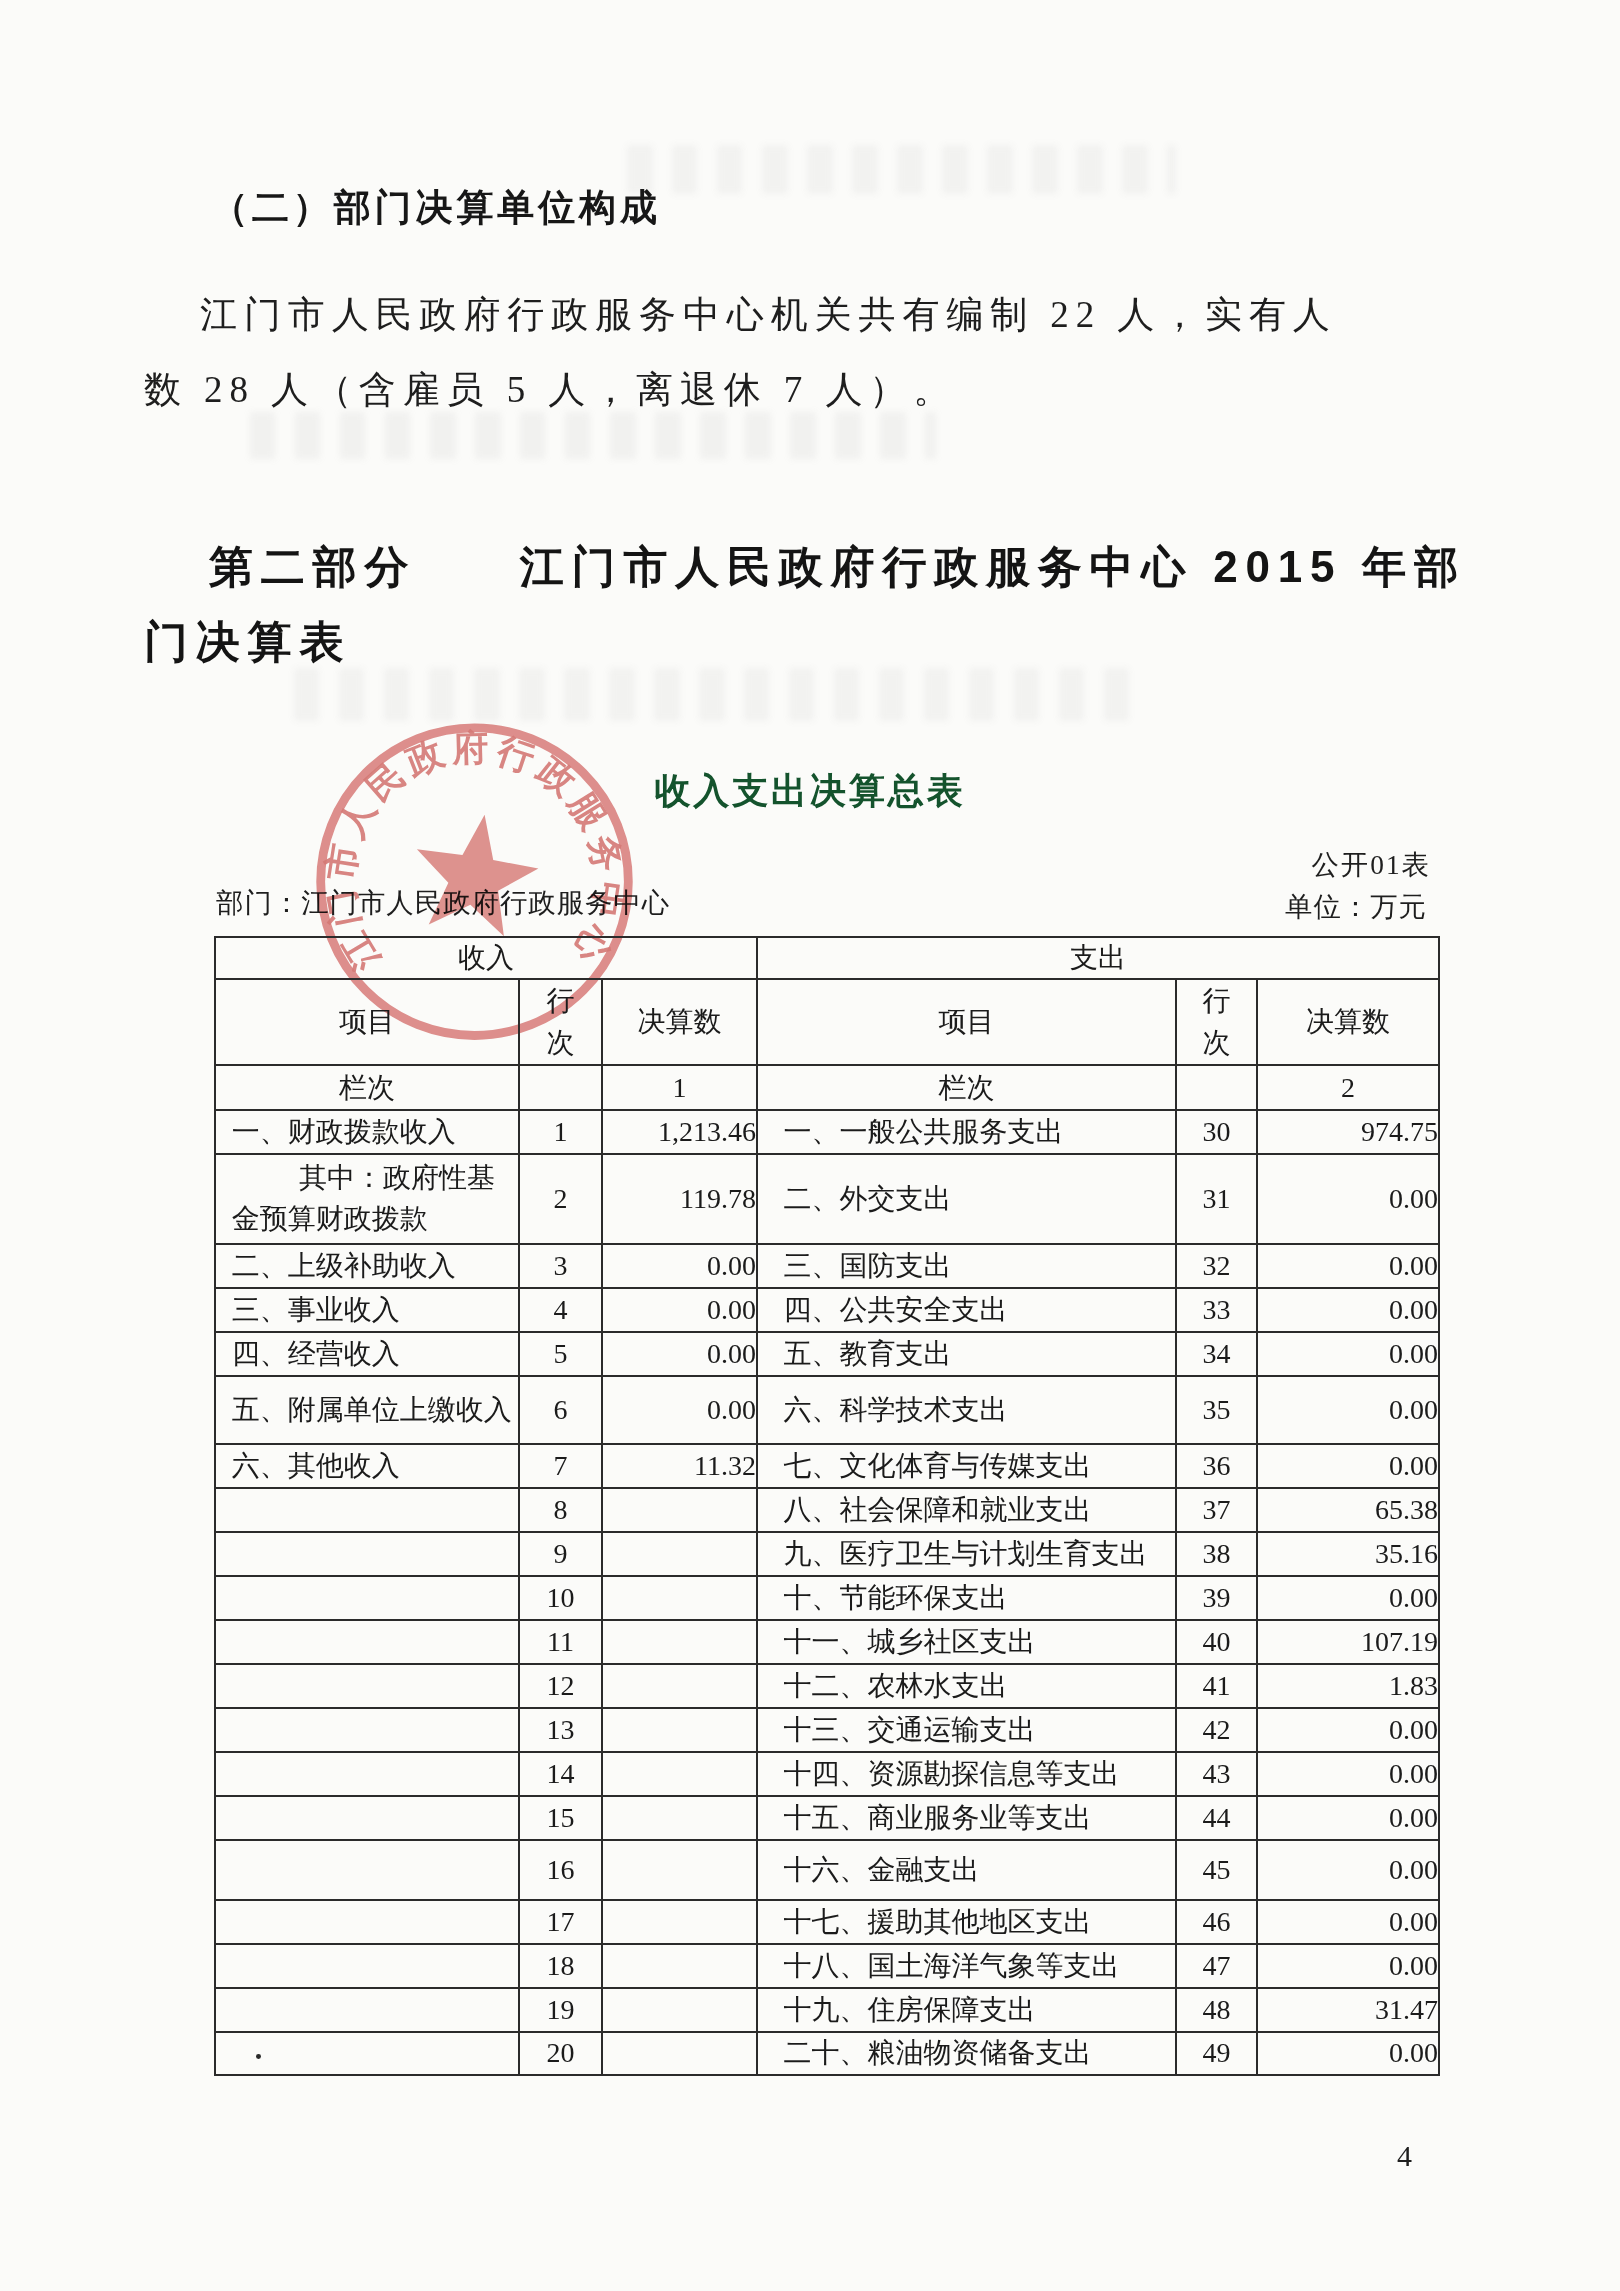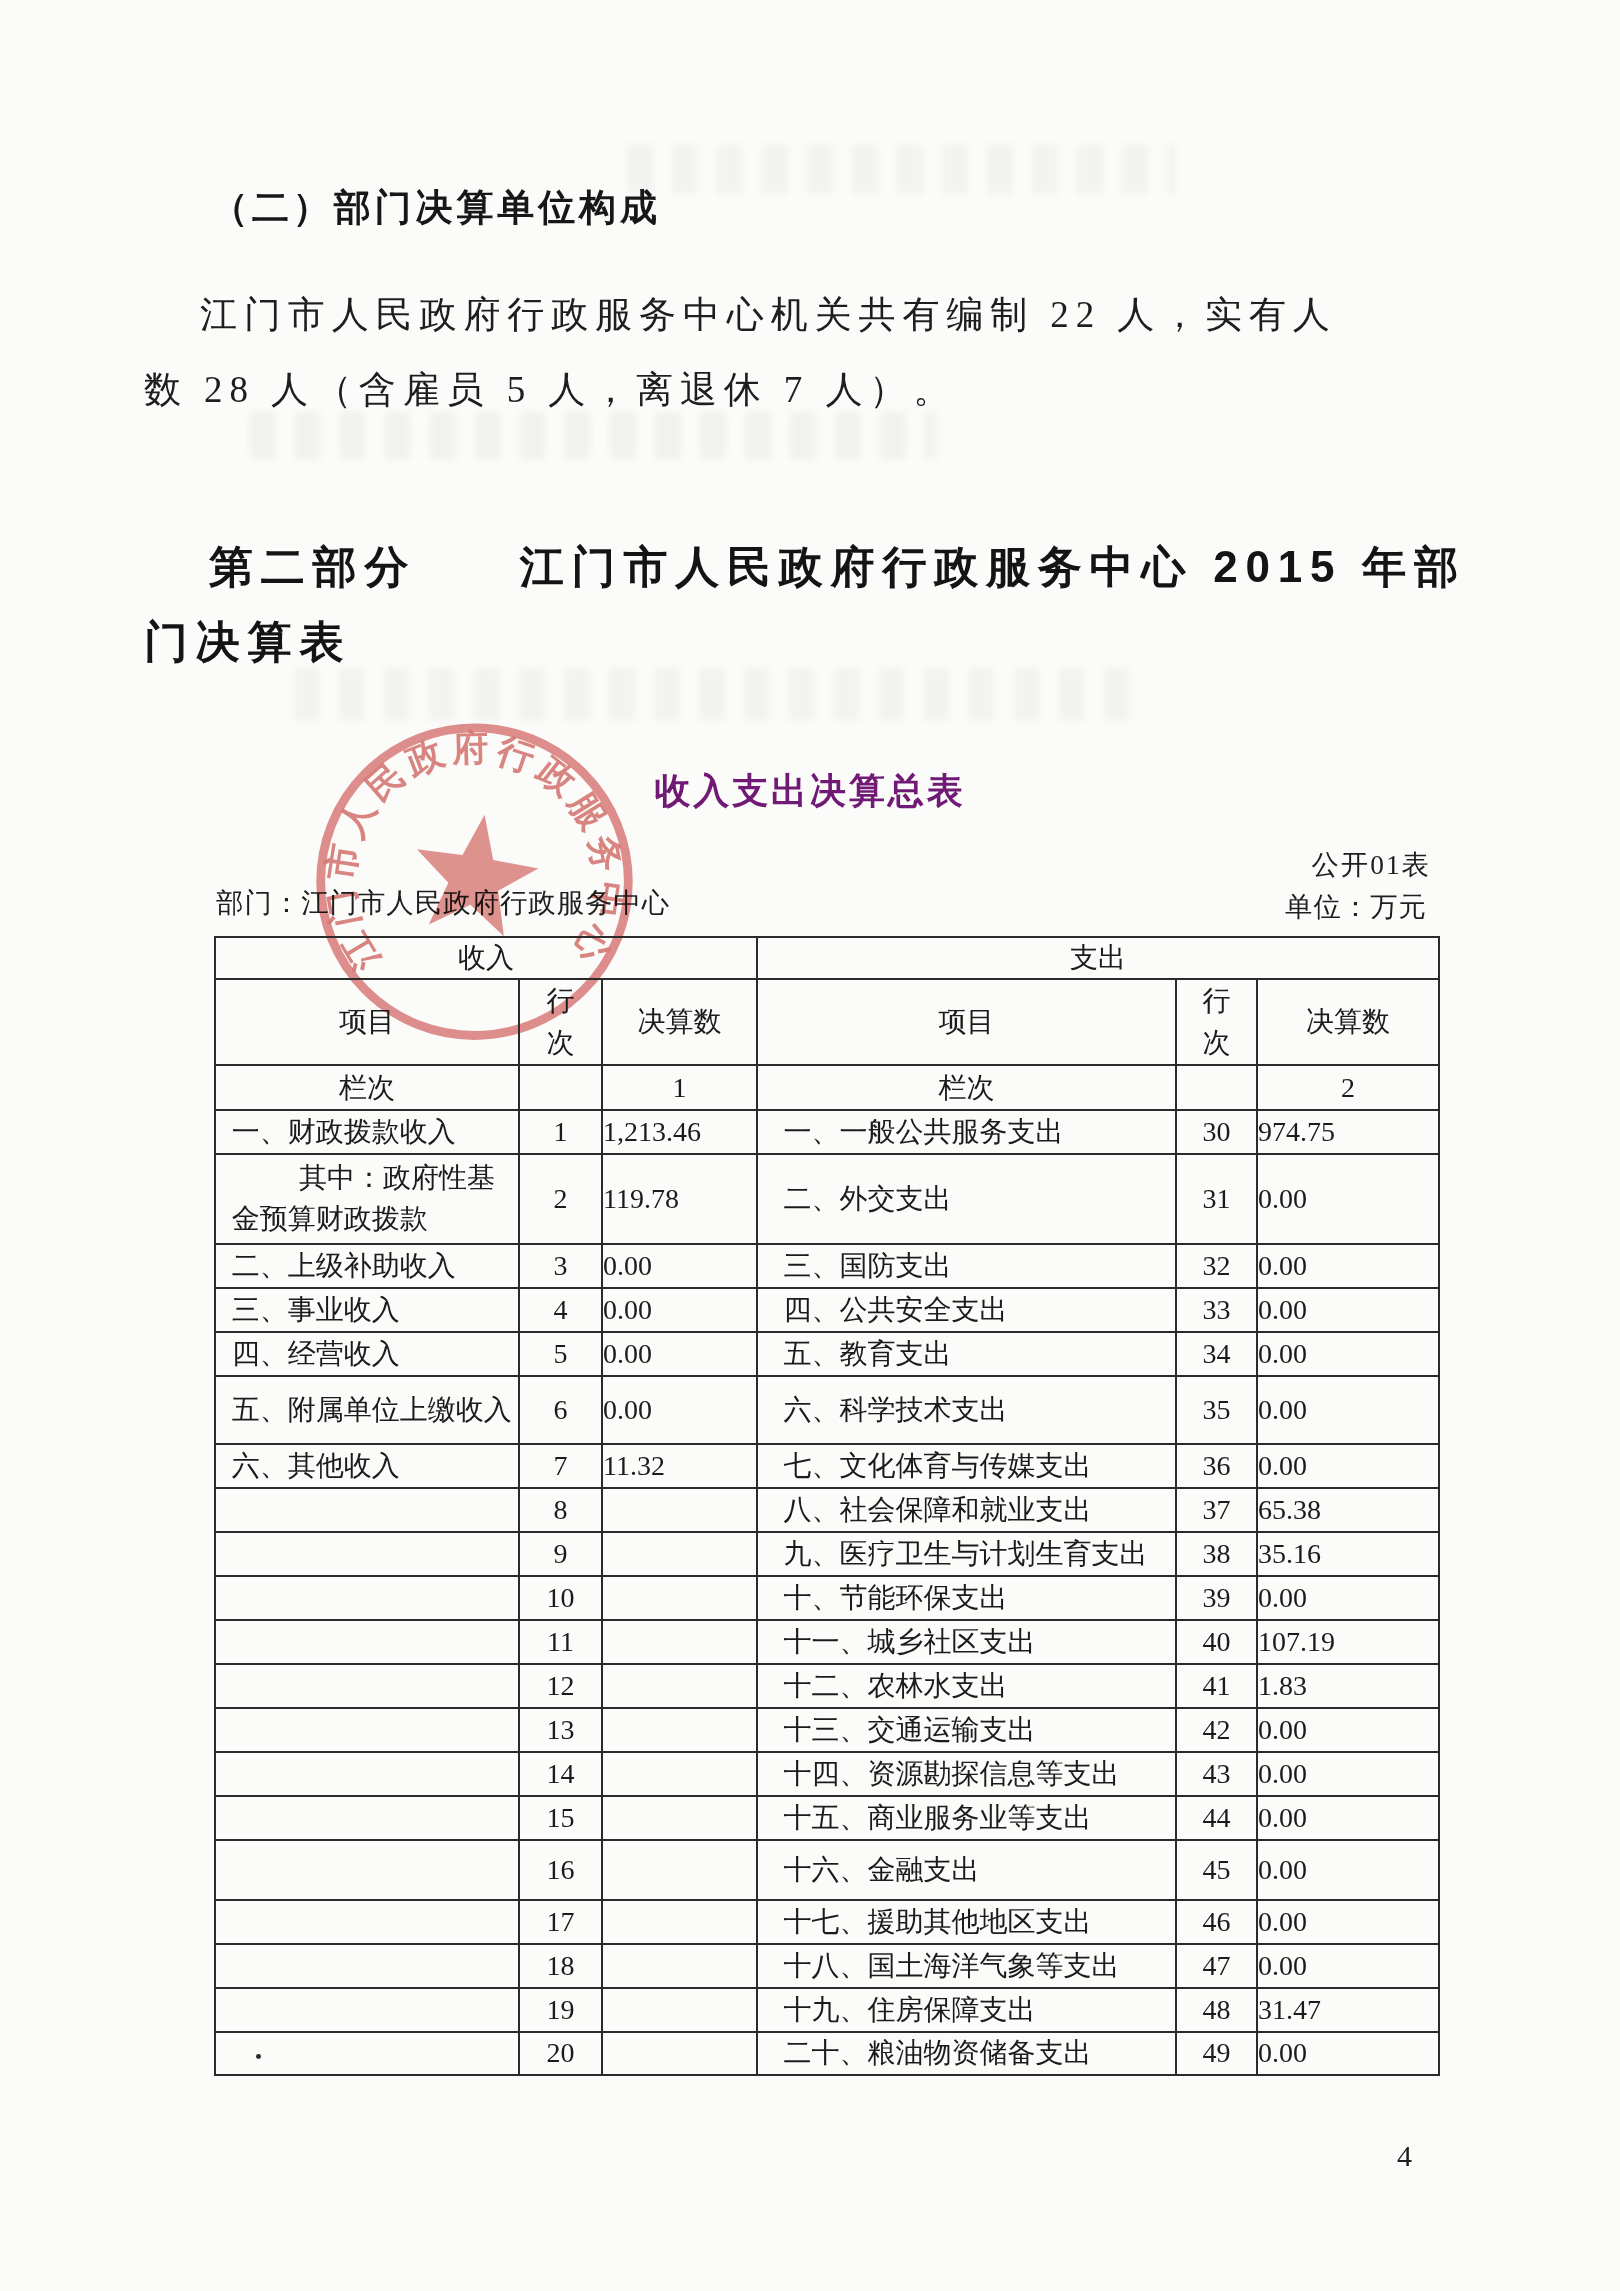--- a/index.html
+++ b/index.html
@@ -22,21 +22,21 @@
     font-size:44px; letter-spacing:7.8px; color:#141414;
   }
   .h-part2 {
     position:absolute; left:144px; top:613px;
     font-family:"Liberation Sans", sans-serif; font-weight:700;
     font-size:44px; letter-spacing:7.8px; color:#141414;
   }
   .tbl-title {
     position:absolute; left:0; top:767px; width:1620px; text-align:center;
     font-family:"Liberation Sans", sans-serif; font-weight:700;
-    font-size:36px; letter-spacing:2.9px; color:#701a75;
+    font-size:36px; letter-spacing:2.9px; color:#14532d;
   }
   .tbl-code { position:absolute; right:189px; top:847px; font-size:27.4px; letter-spacing:2px; }
   .tbl-dept { position:absolute; left:216px; top:885px; font-size:27.4px; letter-spacing:1px; }
   .tbl-unit { position:absolute; right:193px; top:889px; font-size:27.4px; letter-spacing:1px; }
   .page-num { position:absolute; left:1397px; top:2139px; font-size:30px; }
 
   
   table.acct {
     position:absolute; left:214px; top:936px; width:1224px;
     border-collapse:collapse; table-layout:fixed;
@@ -46,21 +46,21 @@
   table.acct th, table.acct td {
     border:2px solid #2b2b2b; padding:0; font-weight:normal;
     overflow:hidden; vertical-align:middle;
   }
   th.c-head { text-align:center; }
   td.c-item { text-align:left; line-height:1.45; }
   td.c-item.inc { padding-left:15.7px; padding-right:5.9px; }
   td.c-item.exp { padding-left:25.5px; padding-right:5.9px; }
   td.c-item.indent-first { text-indent:2.4em; }
   td.c-line, th.c-line { text-align:center; }
-  td.c-num { text-align:left; padding-right:19.6px; font-variant-numeric:tabular-nums; }
+  td.c-num { text-align:right; padding-right:19.6px; font-variant-numeric:tabular-nums; }
   td.c-center { text-align:center; }
   .vtext { display:inline-block; width:1.05em; word-break:break-all; line-height:1.5; text-align:center; }
 
   
   .stamp {
     position:absolute; left:306px; top:720px; width:338px; height:338px;
     opacity:.72; mix-blend-mode:multiply; pointer-events:none;
   }
 
   

